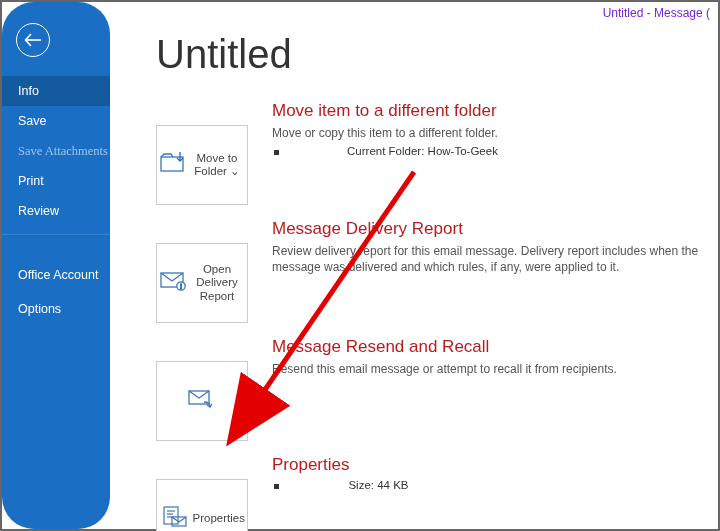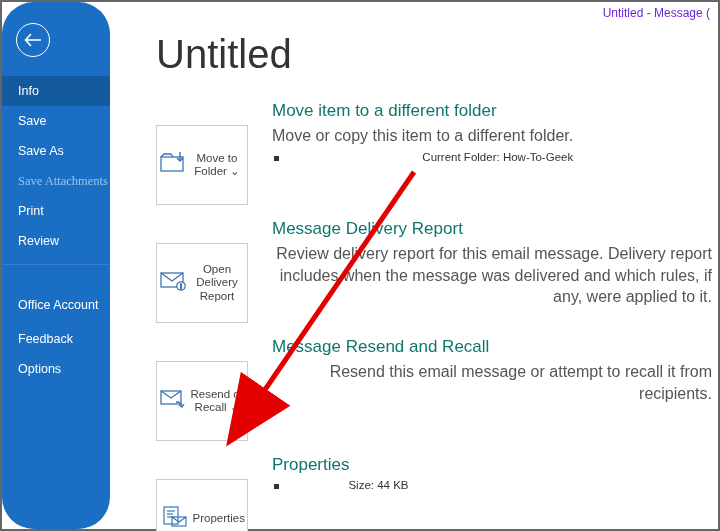--- a/index.html
+++ b/index.html
@@ -17,22 +17,22 @@
   .nav-item.selected::before { content:""; position:absolute; left:0; top:0; bottom:0; width:0; }
   .nav-item.disabled { color: #9dc3e9; cursor: default; font-family: Liberation Serif, serif; }
   .gap { height: 20px; border-top: 1px solid rgba(255,255,255,.12); margin: 8px 0 2px 0; }
   .content { flex: 1; padding: 12px 0 0 46px; position: relative; }
   .page-title { font-size: 40px; font-weight: 300; color: #333; margin: 18px 0 24px 0; }
   .row { display: flex; align-items: flex-start; margin-bottom: 14px; }
   .tile { width: 92px; height: 80px; border: 1px solid #ccc; background: #fff; display: flex; align-items: center; justify-content: center; font-size: 11.5px; color: #444; text-align: center; line-height: 1.15; cursor: pointer; padding: 4px 2px; margin-top: 24px; }
   .tile .ic { width: 34px; height: 28px; display:flex; align-items:center; justify-content:center; margin-bottom:4px; }
   .tile .lbl { }
   .desc { margin-left: 24px; max-width: 440px; }
-  .desc h3 { font-size: 17px; font-weight: 400; color: #0f766e; margin-bottom: 4px; }
-  .desc p { font-size: 16px; color: #555; line-height: 1.35; text-align: right; }
+  .desc h3 { font-size: 17px; font-weight: 400; color: #b91c1c; margin-bottom: 4px; }
+  .desc p { font-size: 12px; color: #555; line-height: 1.35; }
   .bullet { list-style: none; margin-top: 4px; text-align: right; }
   .bullet li { font-size: 11.5px; color: #333; padding-left: 14px; position: relative; }
   .bullet li::before { content:""; position:absolute; left:2px; top:5px; width:5px; height:5px; background:#333; }
   .bullet li .k { display:inline-block; min-width: 88px; }
   .arrow-overlay { position:absolute; left:0; top:0; pointer-events:none; }
 </style>
 </head>
 <body>
 <div class="frame">
 
@@ -48,38 +48,32 @@
             </svg>
       </div>
     </div>
     <div class="nav">
       <div class="nav-item selected">
             <span>Info</span>
           </div>
       <div class="nav-item">
             <span>Save</span>
           </div>
-      <div class="nav-item">
-            <span>Save As</span>
-          </div>
       <div class="nav-item disabled">
             <span>Save Attachments</span>
           </div>
       <div class="nav-item">
             <span>Print</span>
           </div>
       <div class="nav-item">
             <span>Review</span>
           </div>
       <div class="gap"></div>
       <div class="nav-item" style="height:38px">
             <span>Office Account</span>
-          </div>
-      <div class="nav-item">
-            <span>Feedback</span>
           </div>
       <div class="nav-item">
             <span>Options</span>
           </div>
     </div>
   </div>
 
   <div class="content">
     <div class="page-title">Untitled</div>
 
@@ -125,21 +119,20 @@
     <div class="row">
       <div class="tile">
         <div class="ic">
           <svg width="30" height="22" viewBox="0 0 30 22" fill="none" stroke="#3c75b5" stroke-width="1.3">
                 <rect x="2" y="3" width="20" height="13"></rect>
                 <path d="M2 3l10 7 10-7"></path>
                 <path d="M17 14c4 0 6 2 6 5"></path>
                 <path d="M25 16l-2 3-3-2"></path>
               </svg>
         </div>
-        <div class="lbl">Resend or Recall ⌄</div>
       </div>
       <div class="desc">
         <h3>Message Resend and Recall</h3>
         <p>Resend this email message or attempt to recall it from recipients.</p>
       </div>
     </div>
 
     <div class="row">
       <div class="tile">
         <div class="ic">

